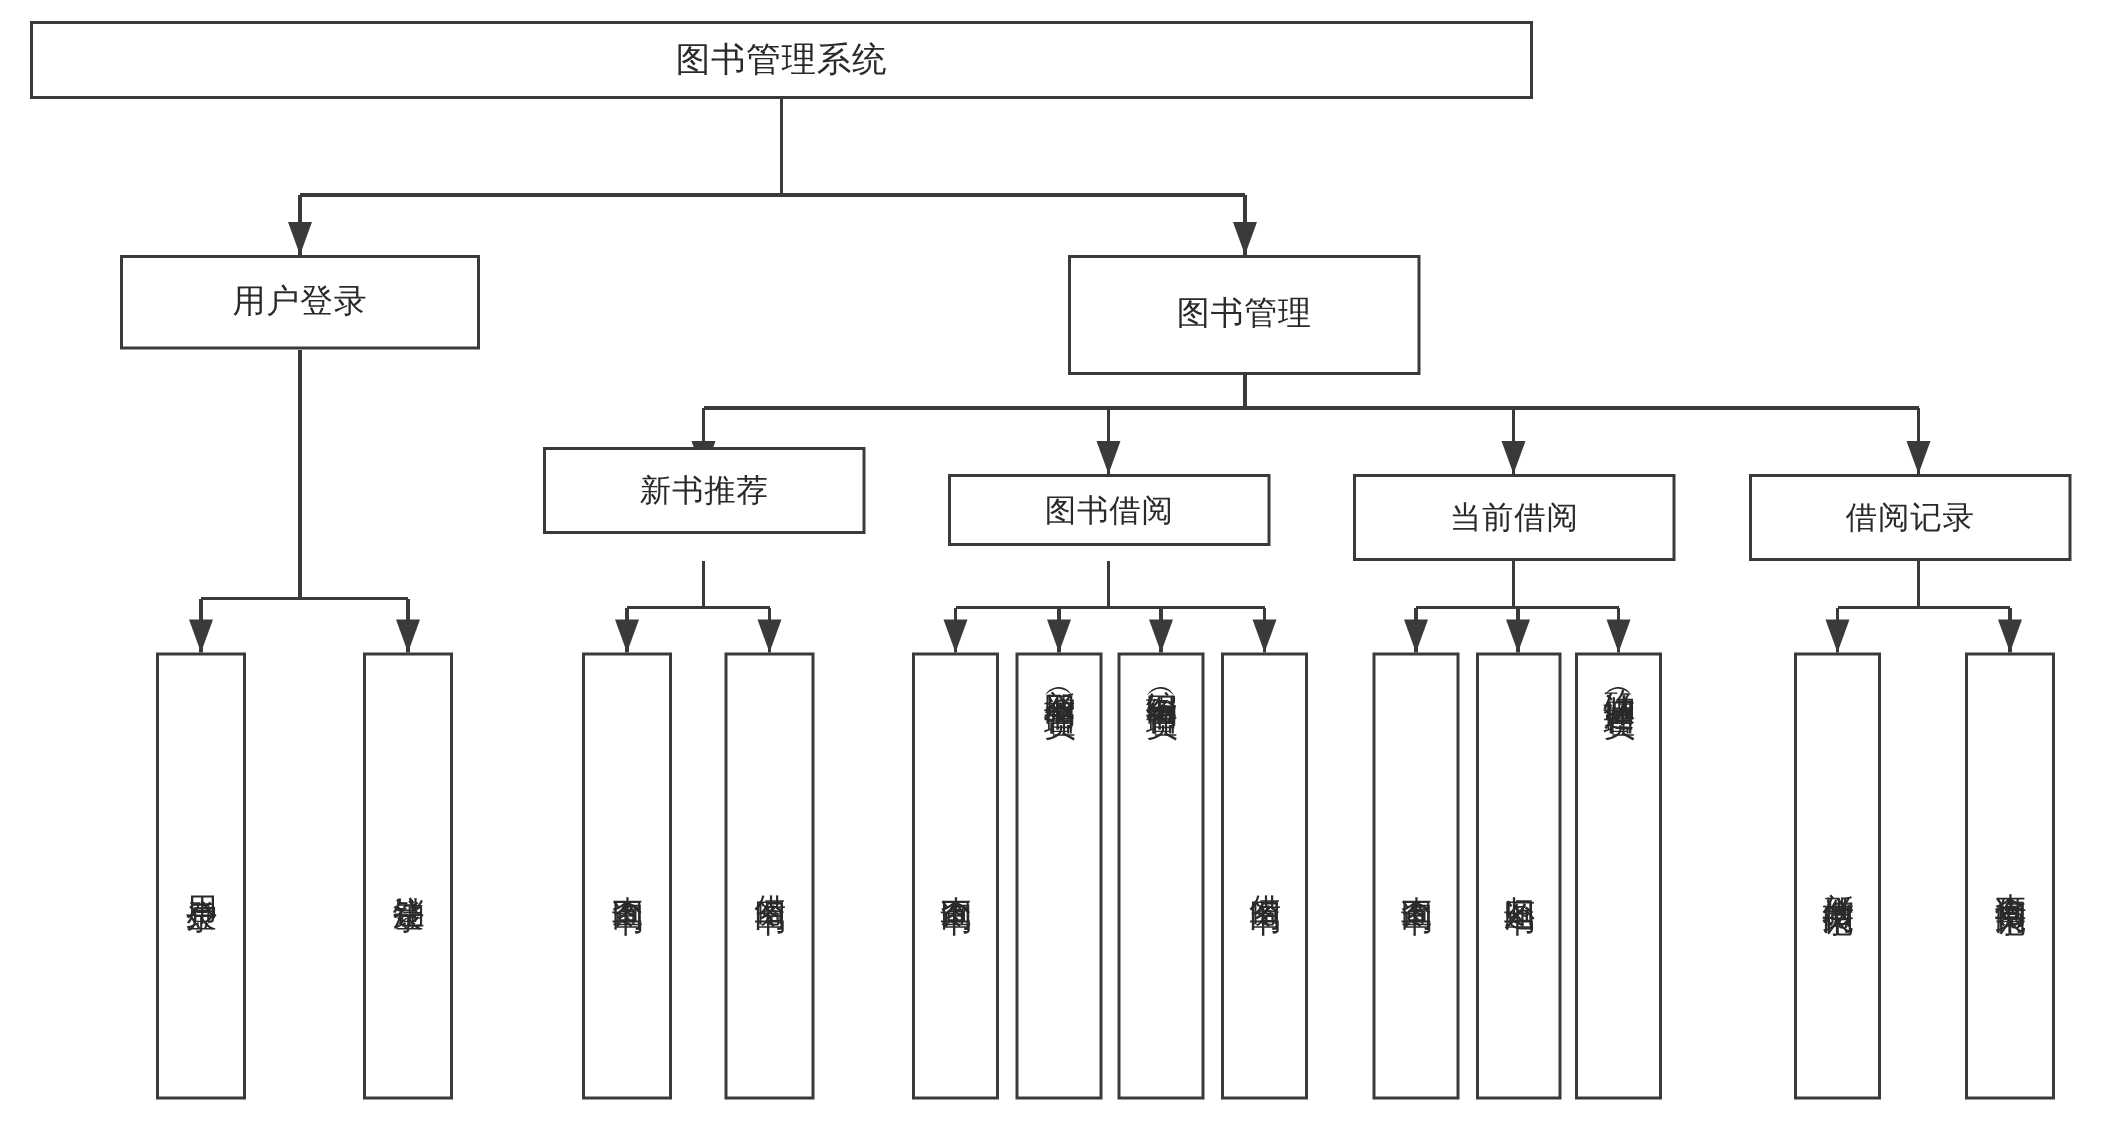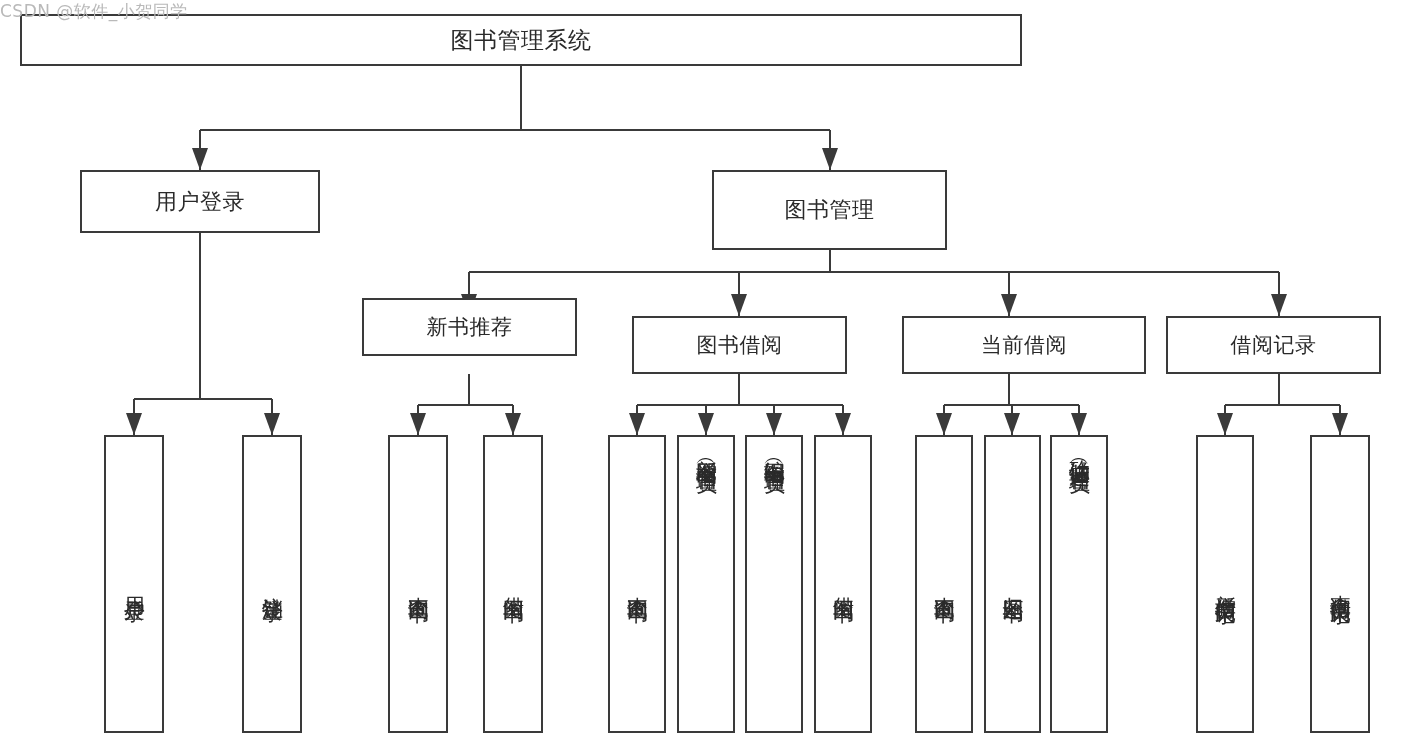--- a/index.html
+++ b/index.html
@@ -139,24 +139,24 @@
       </div>
       <div class="node n-l1 horizontal" style="left: 80px; top: 170px; width: 240px; height: 63px;">
         <span class="node-label">用户登录</span>
       </div>
       <div class="node n-l1 horizontal" style="left: 712px; top: 170px; width: 235px; height: 80px;">
         <span class="node-label">图书管理</span>
       </div>
       <div class="node n-l2 horizontal" style="left: 362px; top: 298px; width: 215px; height: 58px;">
         <span class="node-label">新书推荐</span>
       </div>
-      <div class="node n-l2 horizontal" style="left: 632px; top: 316px; width: 215px; height: 58px;">
+      <div class="node n-l2 horizontal" style="left: 632px; top: 316px; width: 215px; height: 48px;">
         <span class="node-label">图书借阅</span>
       </div>
-      <div class="node n-l2 horizontal" style="left: 902px; top: 316px; width: 244px; height: 58px;">
+      <div class="node n-l2 horizontal" style="left: 902px; top: 316px; width: 215px; height: 58px;">
         <span class="node-label">当前借阅</span>
       </div>
       <div class="node n-l2 horizontal" style="left: 1166px; top: 316px; width: 215px; height: 58px;">
         <span class="node-label">借阅记录</span>
       </div>
       <div class="node n-leaf vertical centered" style="left: 104px; top: 435px; width: 60px; height: 298px;">
         <span class="node-label">用户登录</span>
       </div>
       <div class="node n-leaf vertical centered" style="left: 242px; top: 435px; width: 60px; height: 298px;">
         <span class="node-label">注销登录</span>
@@ -189,15 +189,14 @@
         <span class="node-label">确认归还（管理员）</span>
       </div>
       <div class="node n-leaf vertical centered" style="left: 1196px; top: 435px; width: 58px; height: 298px;">
         <span class="node-label">新增借阅记录</span>
       </div>
       <div class="node n-leaf vertical centered" style="left: 1310px; top: 435px; width: 60px; height: 298px;">
         <span class="node-label">查询借阅记录</span>
       </div>
     </div>
 
-  <div class="watermark">CSDN @软件_小贺同学</div>
 
 </div>
 
 </body></html>

